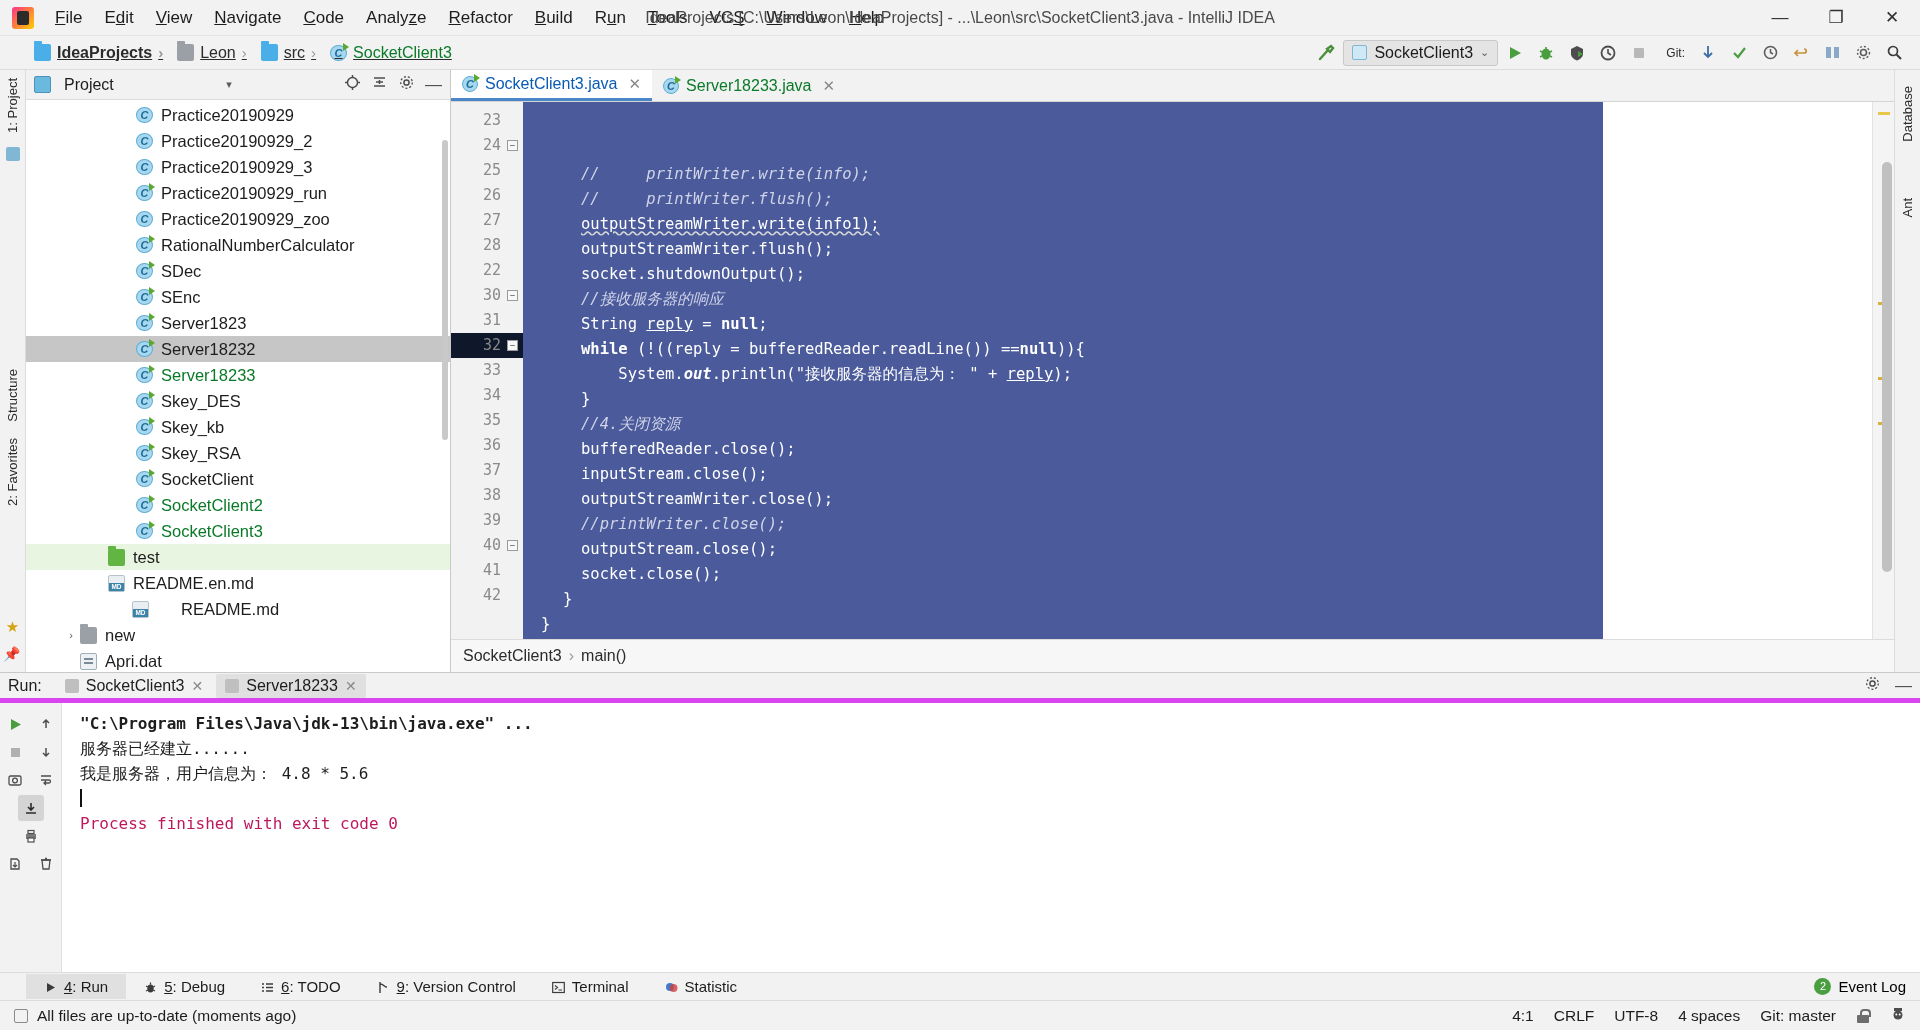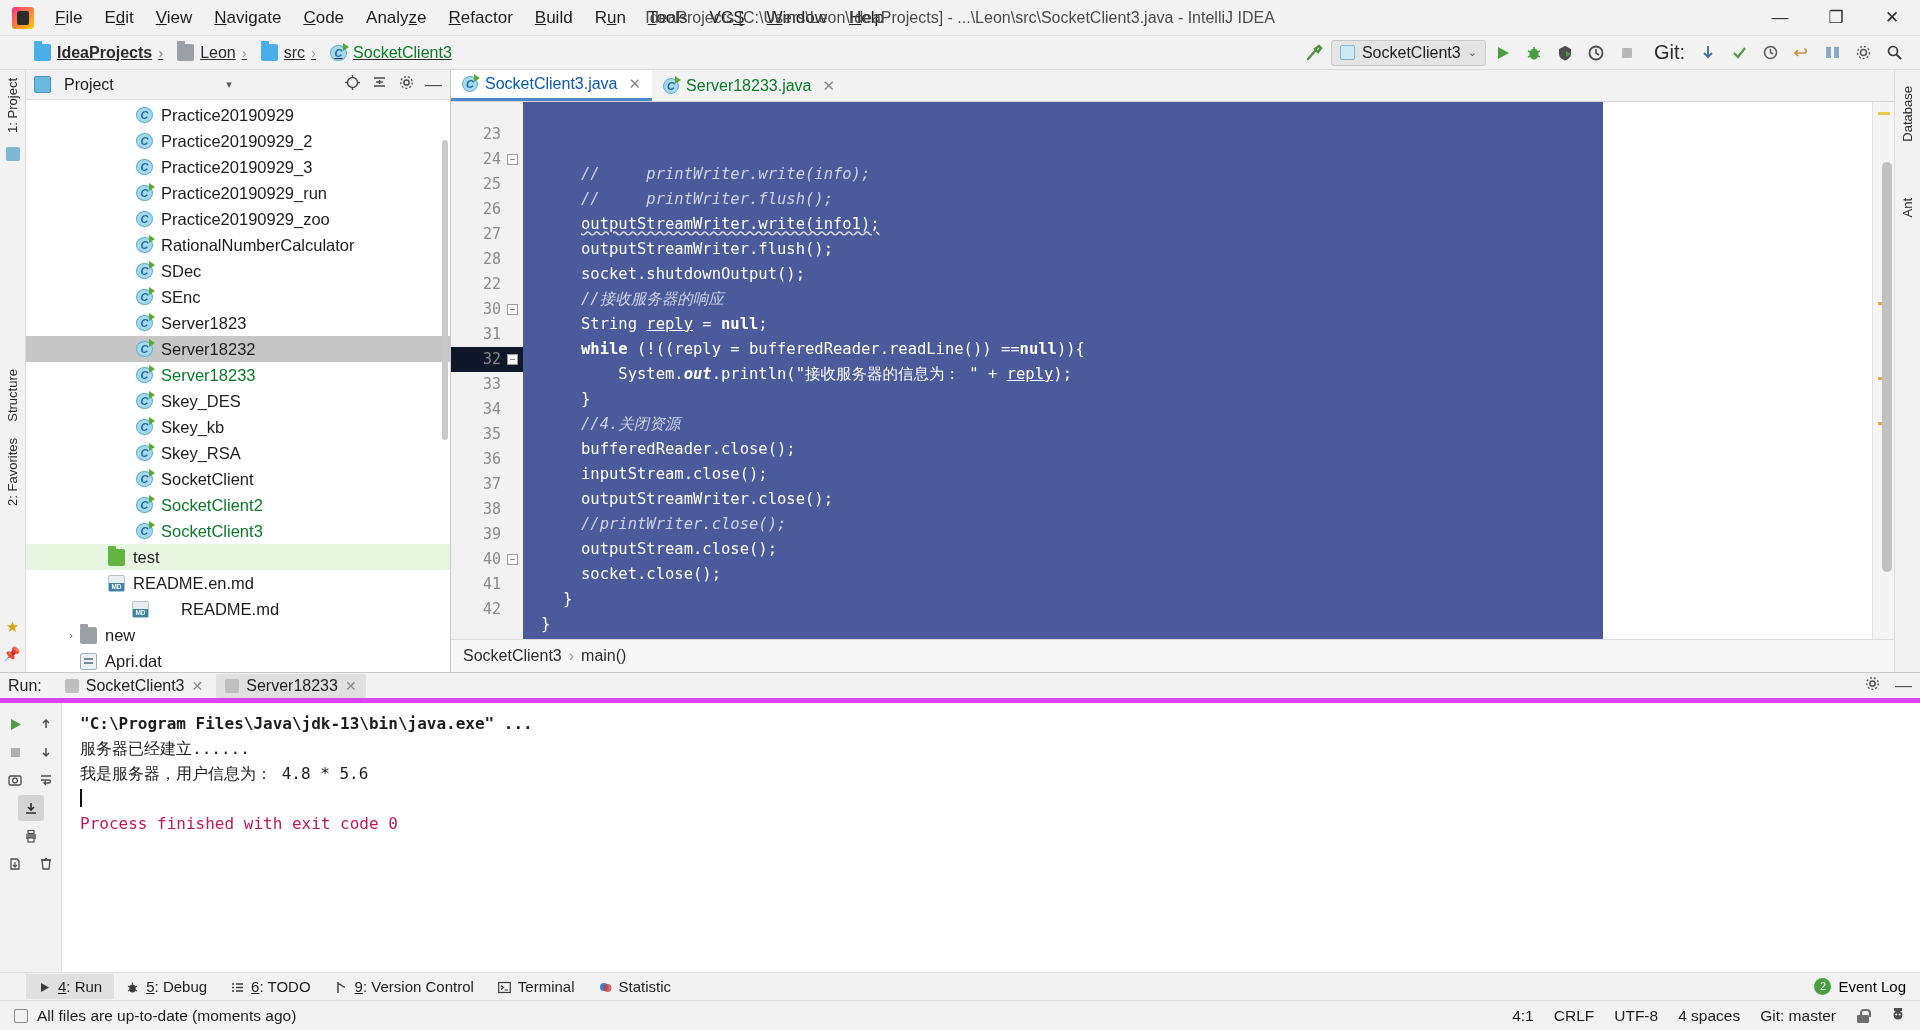--- a/index.html
+++ b/index.html
@@ -70,21 +70,21 @@
   .toolbar-right { margin-left:auto; display:flex; align-items:center; gap:3px; padding-right:12px; }
   .tb-icon { width:28px; height:26px; display:flex; align-items:center; justify-content:center; color:#4a8f3a; }
   .tb-icon.gray { color:#4d4d4d; }
   .runcfg {
     display:flex; align-items:center; gap:7px; height:26px; padding:0 8px;
     background:#e4e4e4; border:1px solid #c8c8c8; border-radius:3px; font-size:16px; color:#1d1d1d;
     min-width: 150px;
   }
   .runcfg .sqicon { width:15px;height:15px;background:#cfe8f5;border:1px solid #7fb7d4;border-radius:2px;}
   .chev { font-size:11px; color:#5c5c5c; margin-left:auto;}
-  .gitlabel { font-size:20px; color:#2b2b2b; margin:0 6px 0 10px;}
+  .gitlabel { font-size:12px; color:#2b2b2b; margin:0 6px 0 10px;}
 
   
   .body { flex:1 1 auto; display:flex; min-height:0; }
 
   
   .rail {
     width:26px; flex:0 0 26px; background:#f2f2f2; border-right:1px solid #dcdcdc;
     display:flex; flex-direction:column; align-items:center; position:relative;
   }
   .rail-vtext {
@@ -143,21 +143,21 @@
     width:16px;height:16px;border-radius:50%;background:#a8d8ef;border:1px solid #5badd6;
     color:#1a6b9a;font-size:11px;line-height:14px;text-align:center;font-weight:bold;font-style:italic;position:relative;flex:0 0 16px;
   }
   .tab .fileico::after{
     content:""; position:absolute; right:-3px; top:-3px;
     border-left:6px solid #5aa832; border-top:4px solid transparent; border-bottom:4px solid transparent;
   }
 
   .code-wrap { flex:1 1 auto; display:flex; min-height:0; background:#fff; position:relative; overflow:hidden; }
   .gutter {
-    width:72px; flex:0 0 72px; background:#f2f2f2; position:relative; padding-top:20px;
+    width:72px; flex:0 0 72px; background:#f2f2f2; position:relative; padding-top:6px;
     font-family:"DejaVu Sans Mono", monospace; font-size:15px; color:#8a8a8a; text-align:right;
   }
   .gutter .gline { height:25px; line-height:25px; padding-right:22px; position:relative;}
   .gutter .gline.cur { background:#0f172a; }
   .fold {
     position:absolute; right:5px; top:7px; width:11px; height:11px; border:1px solid #9a9a9a; background:#f8f8f8;
     font-size:9px; line-height:9px; text-align:center; color:#555;
   }
   .code {
     flex:1 1 auto; position:relative; padding-top:6px; overflow:hidden;
@@ -216,21 +216,21 @@
   .oline { height:25px; line-height:25px; white-space:pre; }
   .oline.bold { font-weight:bold; }
   .oline.blue { color:#be185d; }
   .caret2 { display:inline-block; width:2px; height:18px; background:#111; vertical-align:-3px; }
 
   
   .toolwin-bar {
     height:28px; flex:0 0 28px; display:flex; align-items:center; gap:0px;
     background:#f2f2f2; border-top:1px solid #dcdcdc; padding-left:26px; font-size:15px;
   }
-  .twi { display:flex; align-items:center; gap:6px; padding:4px 12px; color:#1d1d1d; }
+  .twi { display:flex; align-items:center; gap:6px; padding:4px 18px; color:#1d1d1d; }
   .twi.active { background:#e0e0e0; }
   .twi u { text-decoration: underline; }
   .twi .gi { width:14px;height:14px;flex:0 0 14px; }
   .twb-right { margin-left:auto; display:flex; align-items:center; gap:7px; padding-right:14px; font-size:15px;}
   .badge2 { width:17px;height:17px;border-radius:50%;background:#4a9e3f;color:#fff;font-size:11px;line-height:17px;text-align:center;}
 
   .statusbar {
     height:30px; flex:0 0 30px; display:flex; align-items:center;
     background:#f2f2f2; border-top:1px solid #dcdcdc; padding:0 14px; font-size:15.5px; color:#1d1d1d;
   }

